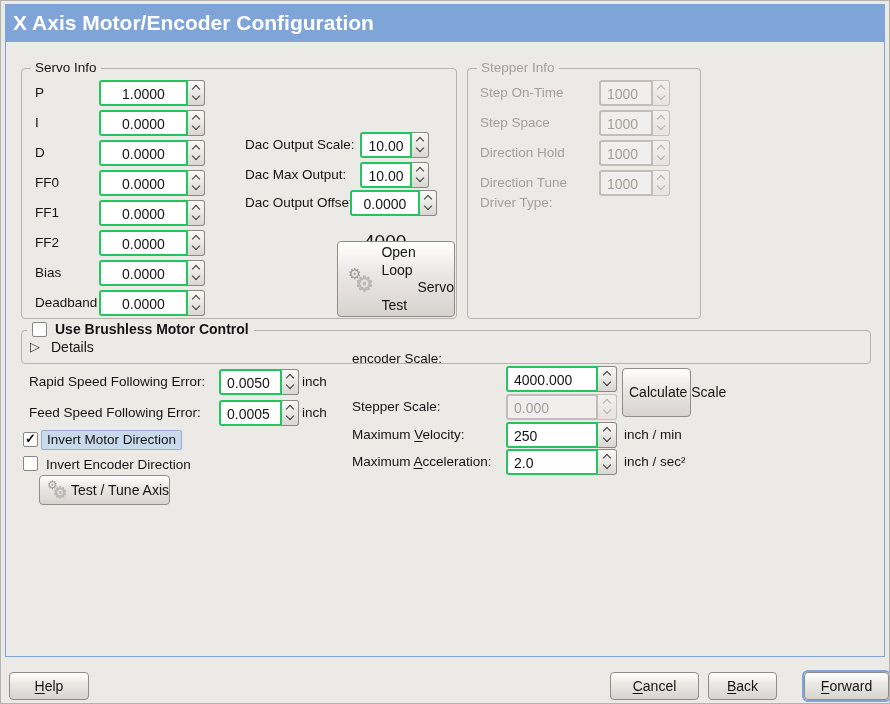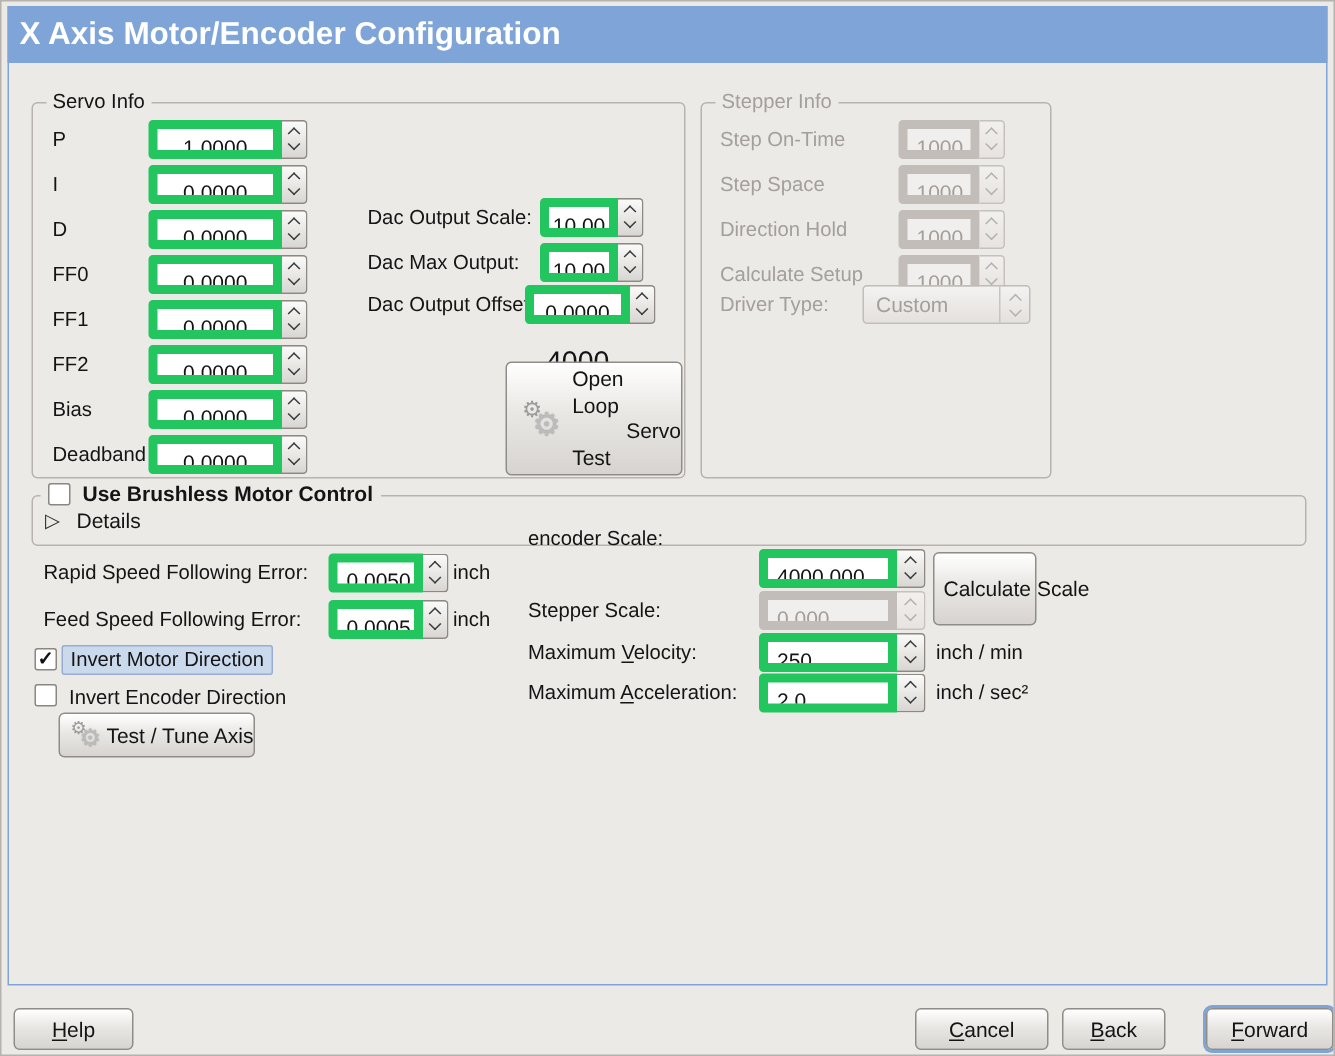--- a/index.html
+++ b/index.html
@@ -24,21 +24,21 @@
               background:#7FA5D8; color:#FFFFFF; font-weight:bold; font-size:21px;
               line-height:38px; padding-left:8px; white-space:nowrap; }
 
   
   .frame { position:absolute; border:1px solid #B8B3AE; border-radius:4px; }
   .frame-title { position:absolute; top:-10px; left:9px; background:#ECEAE7;
                  padding:0 4px; line-height:18px; white-space:nowrap; }
 
   
   .spin { position:absolute; display:flex; height:26px; }
-  .entry { height:26px; background:#FFFFFF; border:6px solid #22c55e;
+  .entry { height:26px; background:#FFFFFF; border:2px solid #22c55e;
            border-radius:3px 0 0 3px; font-size:14px; line-height:24px;
            overflow:hidden; white-space:nowrap; }
   .entry.c { text-align:center; }
   .entry.l { text-align:left; padding-left:6px; }
   .btns { width:17px; height:26px; border:1px solid #8D8883; border-left:none;
           border-radius:0 3px 3px 0; background:linear-gradient(#FAFAF9,#D9D6D2);
           display:flex; flex-direction:column; align-items:center; justify-content:center; }
   .chev { display:block; width:6px; height:6px;
           border-right:1.6px solid #3A3A3A; border-bottom:1.6px solid #3A3A3A; }
   .chev.up { transform:rotate(-135deg); margin-top:3px; }
@@ -199,21 +199,21 @@
     </span>
   </div>
 </div>
 
 <div class="frame" style="left:466px; top:67px; width:234px; height:251px;">
   <span class="frame-title dis-txt">Stepper Info</span>
 
   <span class="abs lbl dis-txt" style="left:12px; top:11px;">Step On-Time</span>
   <span class="abs lbl dis-txt" style="left:12px; top:41px;">Step Space</span>
   <span class="abs lbl dis-txt" style="left:12px; top:71px;">Direction Hold</span>
-  <span class="abs lbl dis-txt" style="left:12px; top:101px;">Calculate Setup</span>
+  <span class="abs lbl dis-txt" style="left:12px; top:101px;">Direction Tune</span>
   <span class="abs lbl dis-txt" style="left:12px; top:121px;">Driver Type:</span>
 
   <div class="spin dis" style="left:131px; top:11px;">
     <div class="entry l" style="width:54px;">1000</div>
     <div class="btns">
         <i class="chev up"></i>
         <i class="chev down"></i>
       </div>
   </div>
   <div class="spin dis" style="left:131px; top:41px;">
@@ -231,27 +231,20 @@
       </div>
   </div>
   <div class="spin dis" style="left:131px; top:101px;">
     <div class="entry l" style="width:54px;">1000</div>
     <div class="btns">
         <i class="chev up"></i>
         <i class="chev down"></i>
       </div>
   </div>
 
-  <div class="combo" style="left:107px; top:121px; width:112px;">
-    <span class="txt dis-txt">Custom</span>
-    <span class="arr">
-        <i class="chev up" style="border-color:#B5B0AB;"></i>
-        <i class="chev down" style="border-color:#B5B0AB;"></i>
-      </span>
-  </div>
 </div>
 
 <div class="frame" style="left:20px; top:329px; width:850px; height:34px;">
   <span class="frame-title" style="left:5px; top:-11px; display:flex; align-items:center; gap:8px; padding:0 5px;">
     <span class="cb" style="position:relative;"></span>
     <span style="font-weight:bold; font-size:14px;">Use Brushless Motor Control</span>
   </span>
   <div class="abs" style="left:8px; top:8px; display:flex; align-items:center; gap:11px;">
     <span class="expander-tri">▷</span>
     <span style="font-size:14px;text-align:right;">Details</span>

